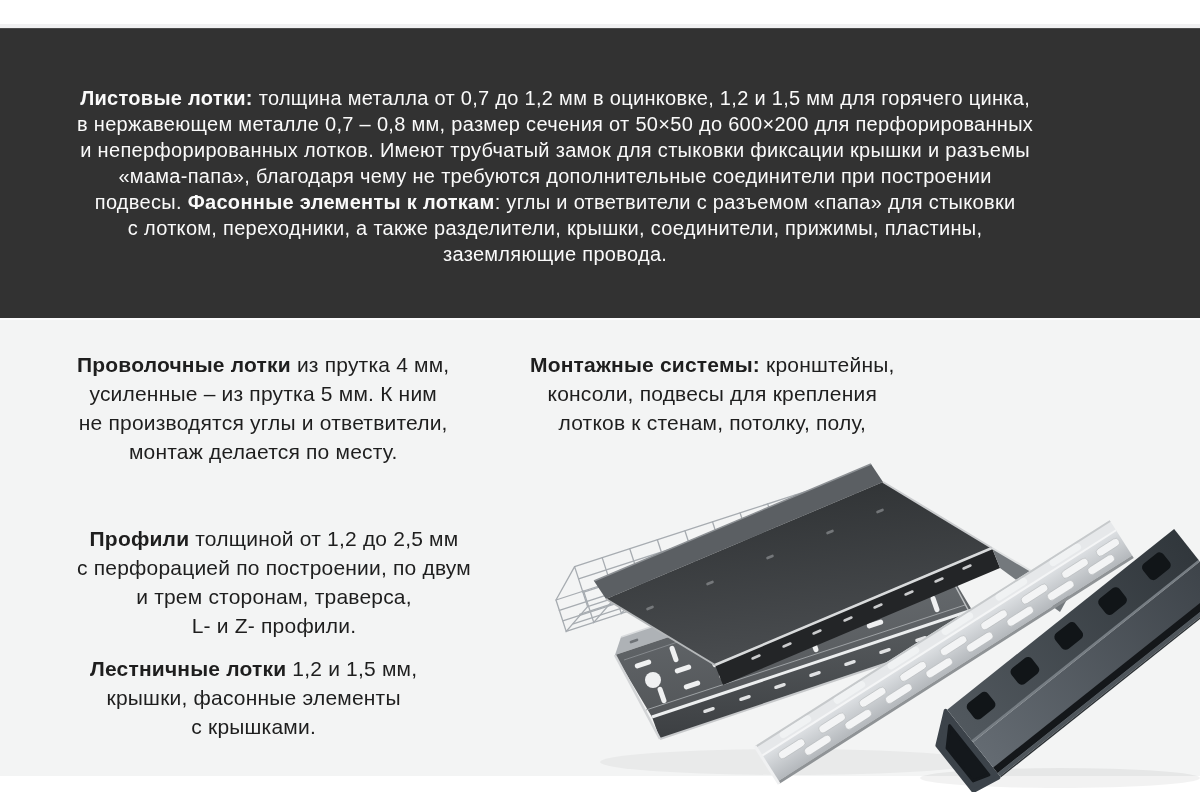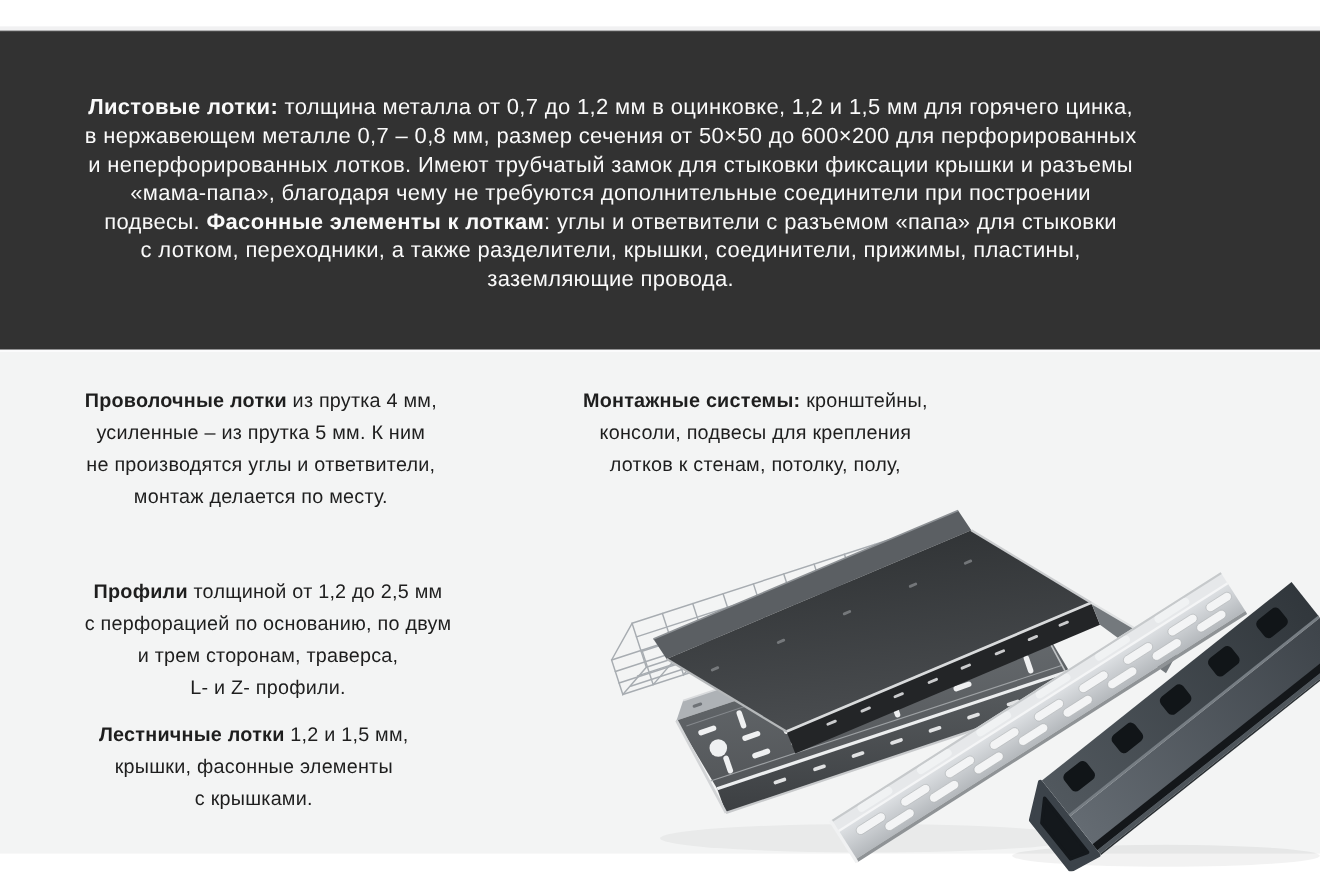--- a/index.html
+++ b/index.html
@@ -22,21 +22,21 @@
   }
   .ln{white-space:pre;text-align:center;}
   .hero-text b,.feature b{font-weight:700;}
   .content{
     position:absolute;left:0;top:318px;width:100%;height:458px;
     background:var(--section-bg,#f3f4f4);
     border-top:2px solid #fbfbfc;box-sizing:border-box;
   }
   .feature{
     position:absolute;color:var(--body-text,#1e1e1e);
-    font-size:18px;line-height:29px;letter-spacing:.2px;
+    font-size:21px;line-height:29px;letter-spacing:.2px;
   }
   .feature-wire{left:77px;top:30px;}
   .feature-mounting{left:530px;top:30px;}
   .feature-profiles{left:77px;top:194px;margin-top:10px;}
   .feature-ladder{left:90px;top:334px;}
   .product-illustration{position:absolute;left:540px;top:460px;width:660px;height:332px;}
 </style>
 </head>
 <body>
 
@@ -66,21 +66,21 @@
     </div>
 
     <div class="feature feature-mounting">
       <div class="ln"><b>Монтажные системы:</b><span> кронштейны,</span></div>
       <div class="ln">консоли, подвесы для крепления</div>
       <div class="ln">лотков к стенам, потолку, полу,</div>
     </div>
 
     <div class="feature feature-profiles">
       <div class="ln"><b>Профили</b><span> толщиной от 1,2 до 2,5 мм</span></div>
-      <div class="ln">с перфорацией по основанию, по двум</div>
+      <div class="ln">с перфорацией по построении, по двум</div>
       <div class="ln">и трем сторонам, траверса,</div>
       <div class="ln">L- и Z- профили.</div>
     </div>
 
     <div class="feature feature-ladder">
       <div class="ln"><b>Лестничные лотки</b><span> 1,2 и 1,5 мм,</span></div>
       <div class="ln">крышки, фасонные элементы</div>
       <div class="ln">с крышками.</div>
     </div>
 

